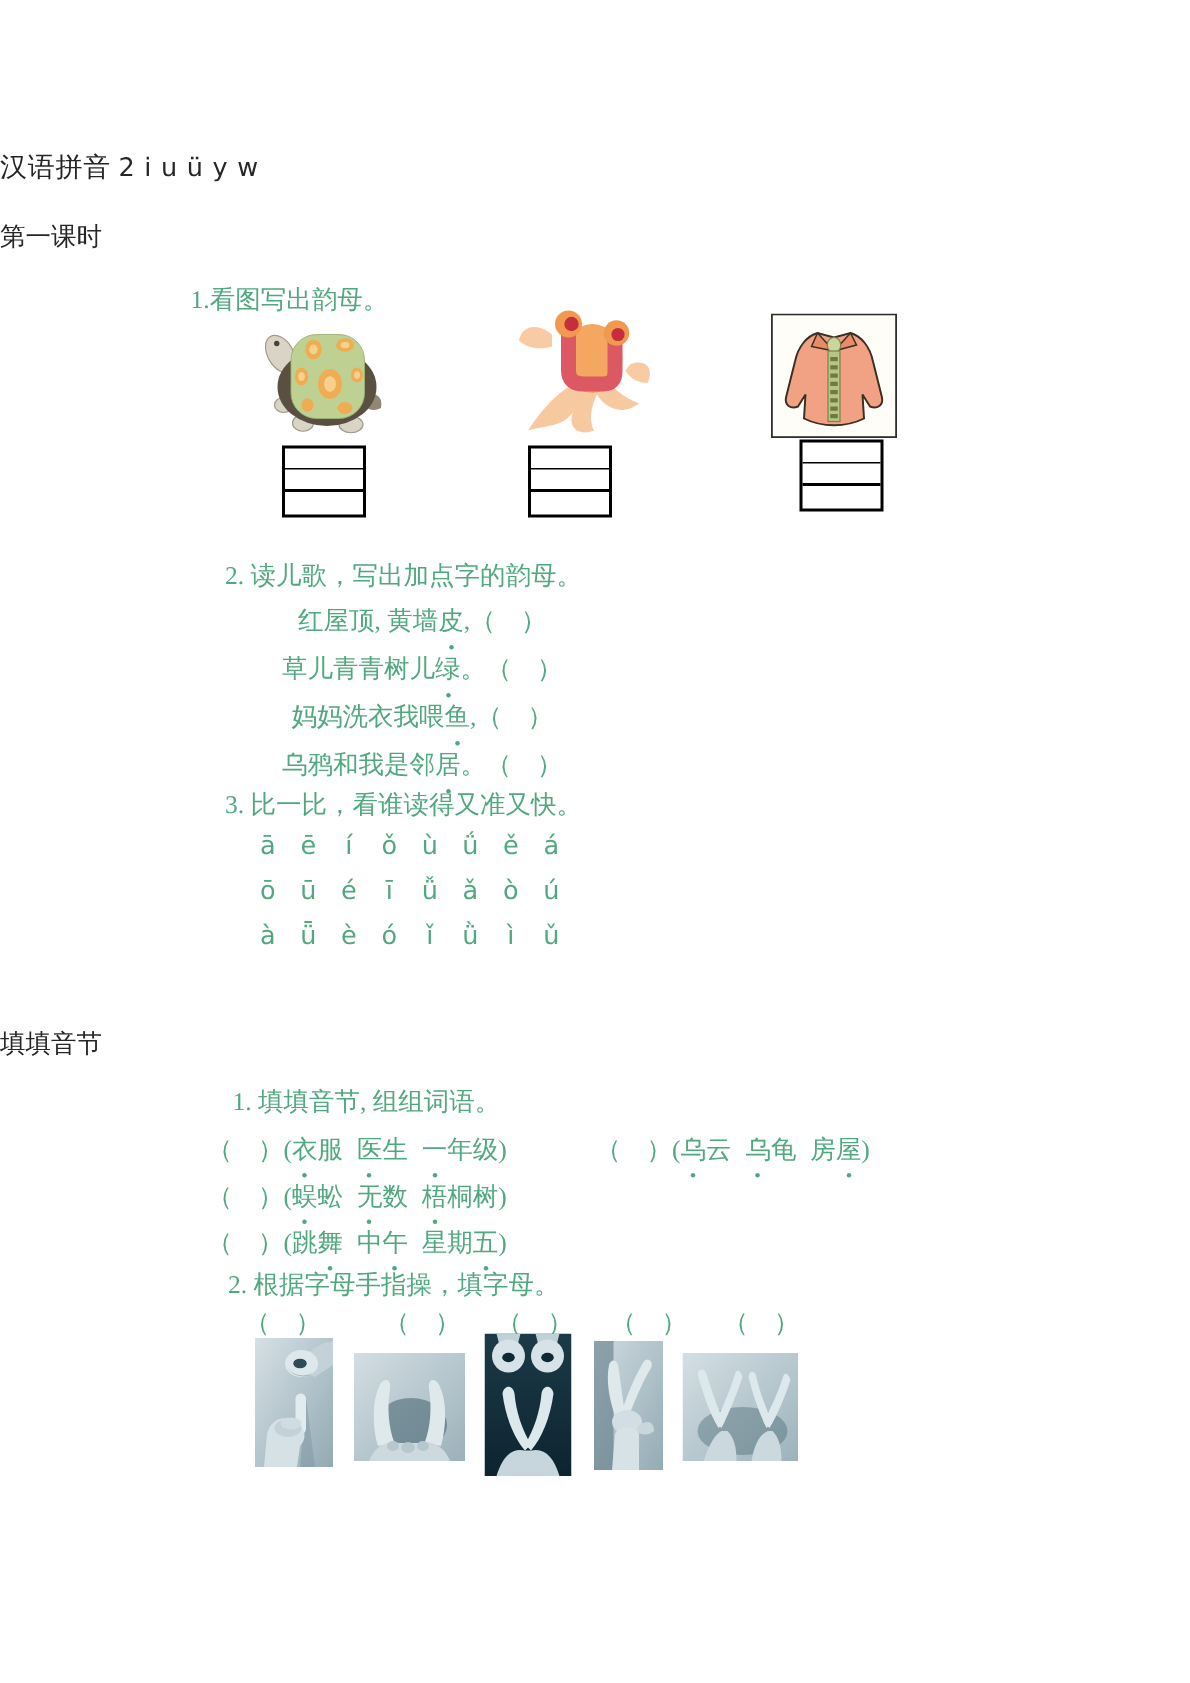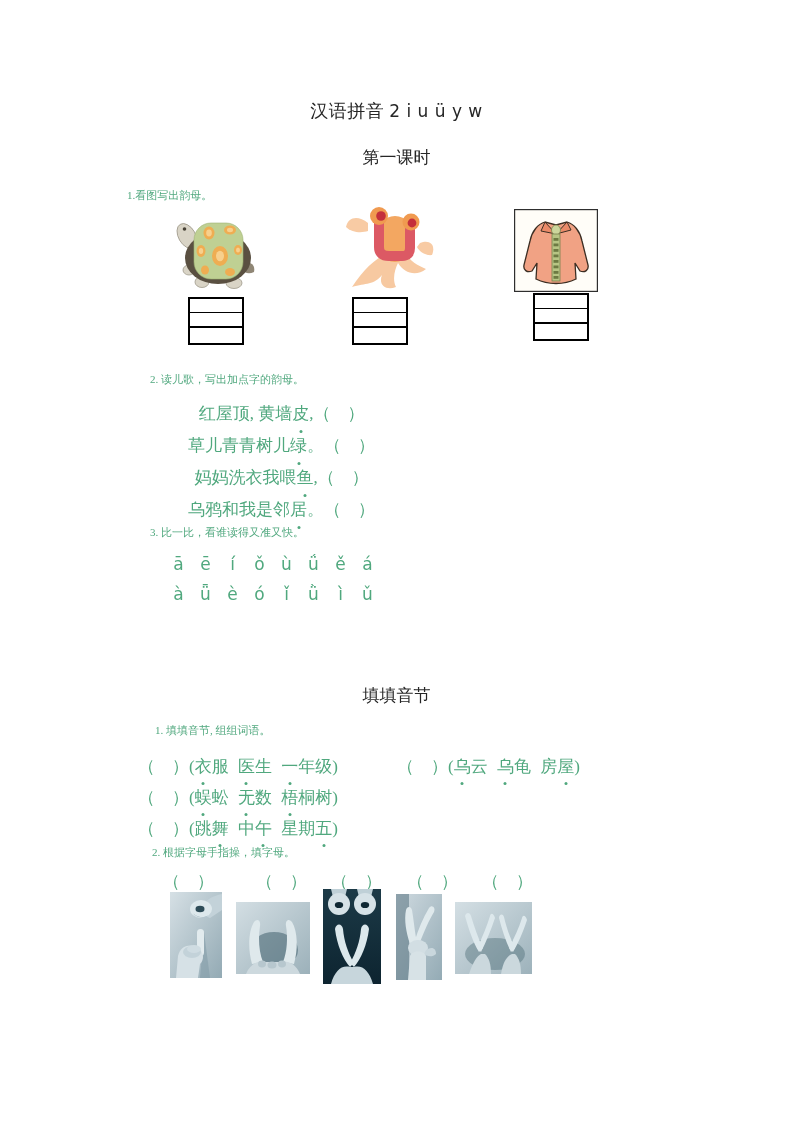--- a/index.html
+++ b/index.html
@@ -1,25 +1,25 @@
 <!DOCTYPE html>
 <html style="--green: #50a87e;"><head>
 <meta charset="utf-8">
 <style>
   html,body{margin:0;padding:0;background:#fff;}
   .page{position:relative;width:793px;height:1122px;background:#ffffff;overflow:hidden;
         font-family:"Liberation Serif","DejaVu Serif",serif;color:#262626;}
-  .center{position:absolute;left:0;width:100%;text-align:center;}
+  .center{position:absolute;left:0;width:100%;}
   .doc-title{top:99px;font-size:18px;letter-spacing:0.5px;}
   .doc-title .latin{font-family:"DejaVu Sans","Liberation Sans",sans-serif;font-size:17px;}
   .lesson-heading{font-size:17px;}
   .h-l1{top:146px;}
   .h-l2{top:684px;}
   .green{color:var(--green,#50a87e);}
-  .q-label{position:absolute;font-size:11px;}
+  .q-label{position:absolute;font-size:17px;}
   .q1-label{left:127px;top:188px;}
   .q2-label{left:150px;top:372px;}
   .q3-label{left:150px;top:525px;}
   .l2q1-label{left:155px;top:723px;}
   .l2q2-label{left:152px;top:845px;}
 
   .pic{position:absolute;}
   .pic-turtle{left:172px;top:212px;}
   .pic-goldfish{left:340px;top:203px;}
   .pic-shirt{left:514px;top:209px;}
@@ -150,20 +150,21 @@
   <div class="poem green">
       <div class="poem-line">红屋顶, 黄墙<span class="dotted">皮</span>,（　）</div>
       <div class="poem-line">草儿青青树儿<span class="dotted">绿</span>。（　）</div>
       <div class="poem-line">妈妈洗衣我喂<span class="dotted">鱼</span>,（　）</div>
       <div class="poem-line">乌鸦和我是邻<span class="dotted">居</span>。（　）</div>
     </div>
 
   <div class="q-label q3-label green">3. 比一比，看谁读得又准又快。</div>
   <div class="pinyin green">
       <div class="pinyin-row"><span class="py">ā</span><span class="py">ē</span><span class="py">í</span><span class="py">ǒ</span><span class="py">ù</span><span class="py">ǘ</span><span class="py">ě</span><span class="py">á</span></div>
+      <div class="pinyin-row"><span class="py">ō</span><span class="py">ū</span><span class="py">é</span><span class="py">ī</span><span class="py">ǚ</span><span class="py">ǎ</span><span class="py">ò</span><span class="py">ú</span></div>
       <div class="pinyin-row"><span class="py">à</span><span class="py">ǖ</span><span class="py">è</span><span class="py">ó</span><span class="py">ǐ</span><span class="py">ǜ</span><span class="py">ì</span><span class="py">ǔ</span></div>
     </div>
 
   <div class="center lesson-heading h-l2">填填音节</div>
   <div class="q-label l2q1-label green">1. 填填音节, 组组词语。</div>
   <div class="word-rows green">
       <div class="word-row">
         <span class="word-item col-left">（　）(<span class="dotted">衣</span>服 <span class="dotted">医</span>生 <span class="dotted">一</span>年级)</span>
         <span class="word-item">（　）(<span class="dotted">乌</span>云 <span class="dotted">乌</span>龟 房<span class="dotted">屋</span>)</span>
       </div>

